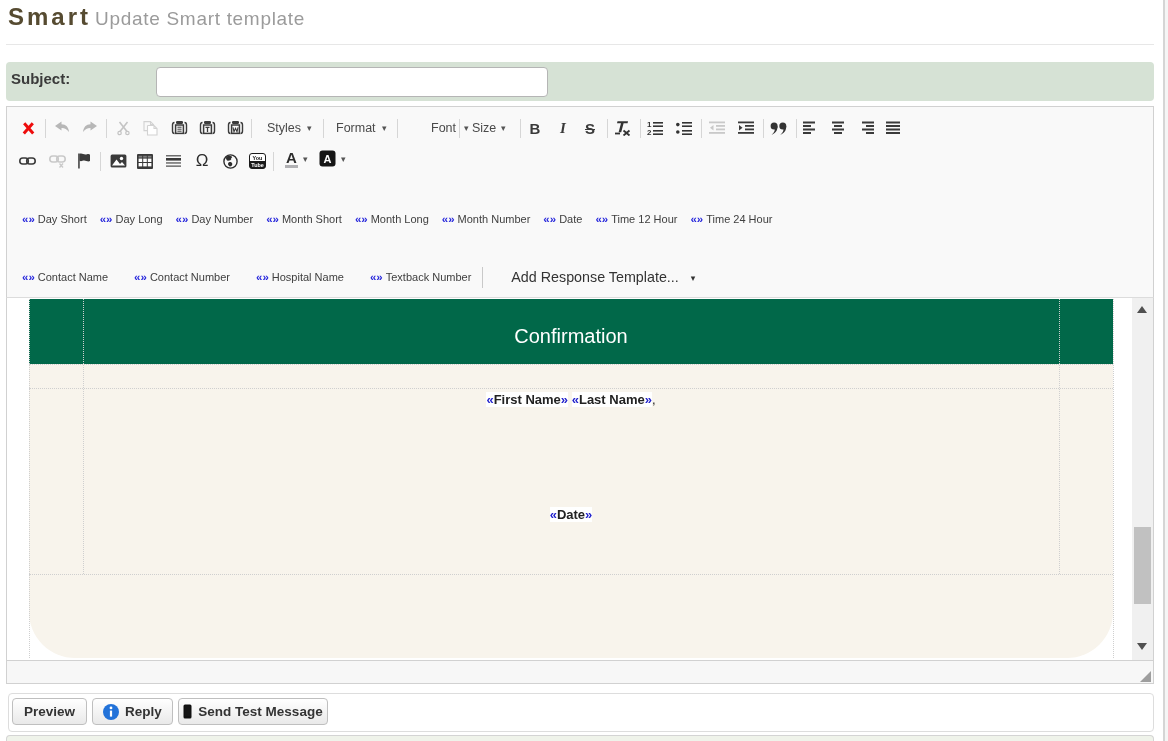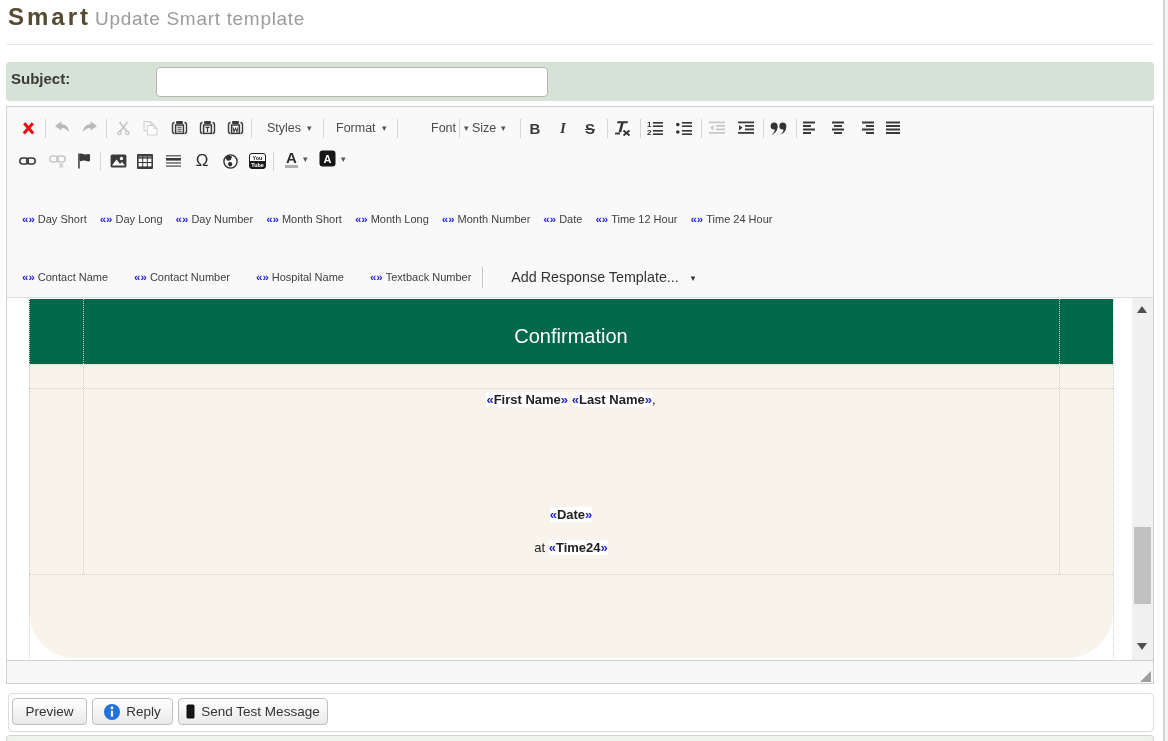--- a/index.html
+++ b/index.html
@@ -53,21 +53,21 @@
 
 #sbar { position:absolute; right:0; top:0; width:21px; height:362px; background:#f0f0f0; }
 #sbthumb { position:absolute; right:2px; width:17px; background:#c1c1c1; }
 .sbarrow { position:absolute; left:5px; width:0; height:0; }
 
 
 #resizestrip { left:6px; top:660px; width:1148px; height:24px; background:#f7f7f7; border:1px solid #d1d1d1; }
 
 
 #footer { left:8px; top:693px; width:1146px; height:39px; background:#fff; border:1px solid #ddd; border-radius:4px; }
-.fbtn { position:absolute; top:6px; height:27px; border:1px solid #bfbfbf; border-radius:4px; background:linear-gradient(#ffffff,#e9e9e9); font-size:13.5px; color:#333; display:flex; align-items:center; justify-content:center; }
+.fbtn { position:absolute; top:6px; height:27px; border:1px solid #bfbfbf; border-radius:4px; background:linear-gradient(#ffffff,#e9e9e9); font-size:13.5px; color:#333; display:flex; align-items:center; justify-content:center;font-weight:bold; }
 
 #botstrip { left:6px; top:735px; width:1148px; height:6px; background:#eff3ea; border:1px solid #d4d4d4; border-bottom:none; border-radius:4px 4px 0 0; }
 #rightline { left:1163px; top:0; width:2px; height:741px; background:#d5d5d5; }
 #rightpad { left:1165px; top:0; width:3px; height:741px; background:#f5f5f5; }
 </style>
 </head>
 <body>
 <div id="page">
   <div class="abs" id="hdr-smart">Smart<span id="hdr-sub">Update Smart template</span></div>
   <div class="abs" id="hdr-rule"></div>
@@ -406,21 +406,20 @@
     <div class="dot-v" style="left:22px; top:1px; height:359px;"></div>
     <div class="dot-v" style="left:76px; top:1px; height:275px;"></div>
     <div class="dot-v" style="left:1052px; top:1px; height:275px;"></div>
     <div class="dot-v" style="left:1106px; top:1px; height:359px;"></div>
     <div class="dot-h" style="left:22px; top:66px; width:1084px;"></div>
     <div class="dot-h" style="left:22px; top:90px; width:1084px;"></div>
     <div class="dot-h" style="left:22px; top:276px; width:1084px;"></div>
 
     <div class="bodyline" style="top:94px; font-weight:bold;"><span class="ph"><span class="c">«</span>First Name<span class="c">»</span></span> <span class="ph"><span class="c">«</span>Last Name<span class="c">»</span></span><span style="font-weight:normal">,</span></div>
     <div class="bodyline" style="top:209px;"><span class="ph"><span class="c">«</span>Date<span class="c">»</span></span></div>
-    <div class="bodyline" style="top:242px;">at <span class="ph"><span class="c">«</span>Time24<span class="c">»</span></span></div>
 
     <div id="sbar">
       <div class="sbarrow" style="top:8px; border-left:5px solid transparent; border-right:5px solid transparent; border-bottom:7px solid #505050;"></div>
       <div id="sbthumb" style="top:229px; height:77px;"></div>
       <div class="sbarrow" style="top:345px; border-left:5px solid transparent; border-right:5px solid transparent; border-top:7px solid #505050;"></div>
     </div>
   </div>
 
   <div class="abs" id="resizestrip"></div>
   <svg class="abs" style="left:1140px;top:671px;" width="11" height="11" viewBox="0 0 11 11">

